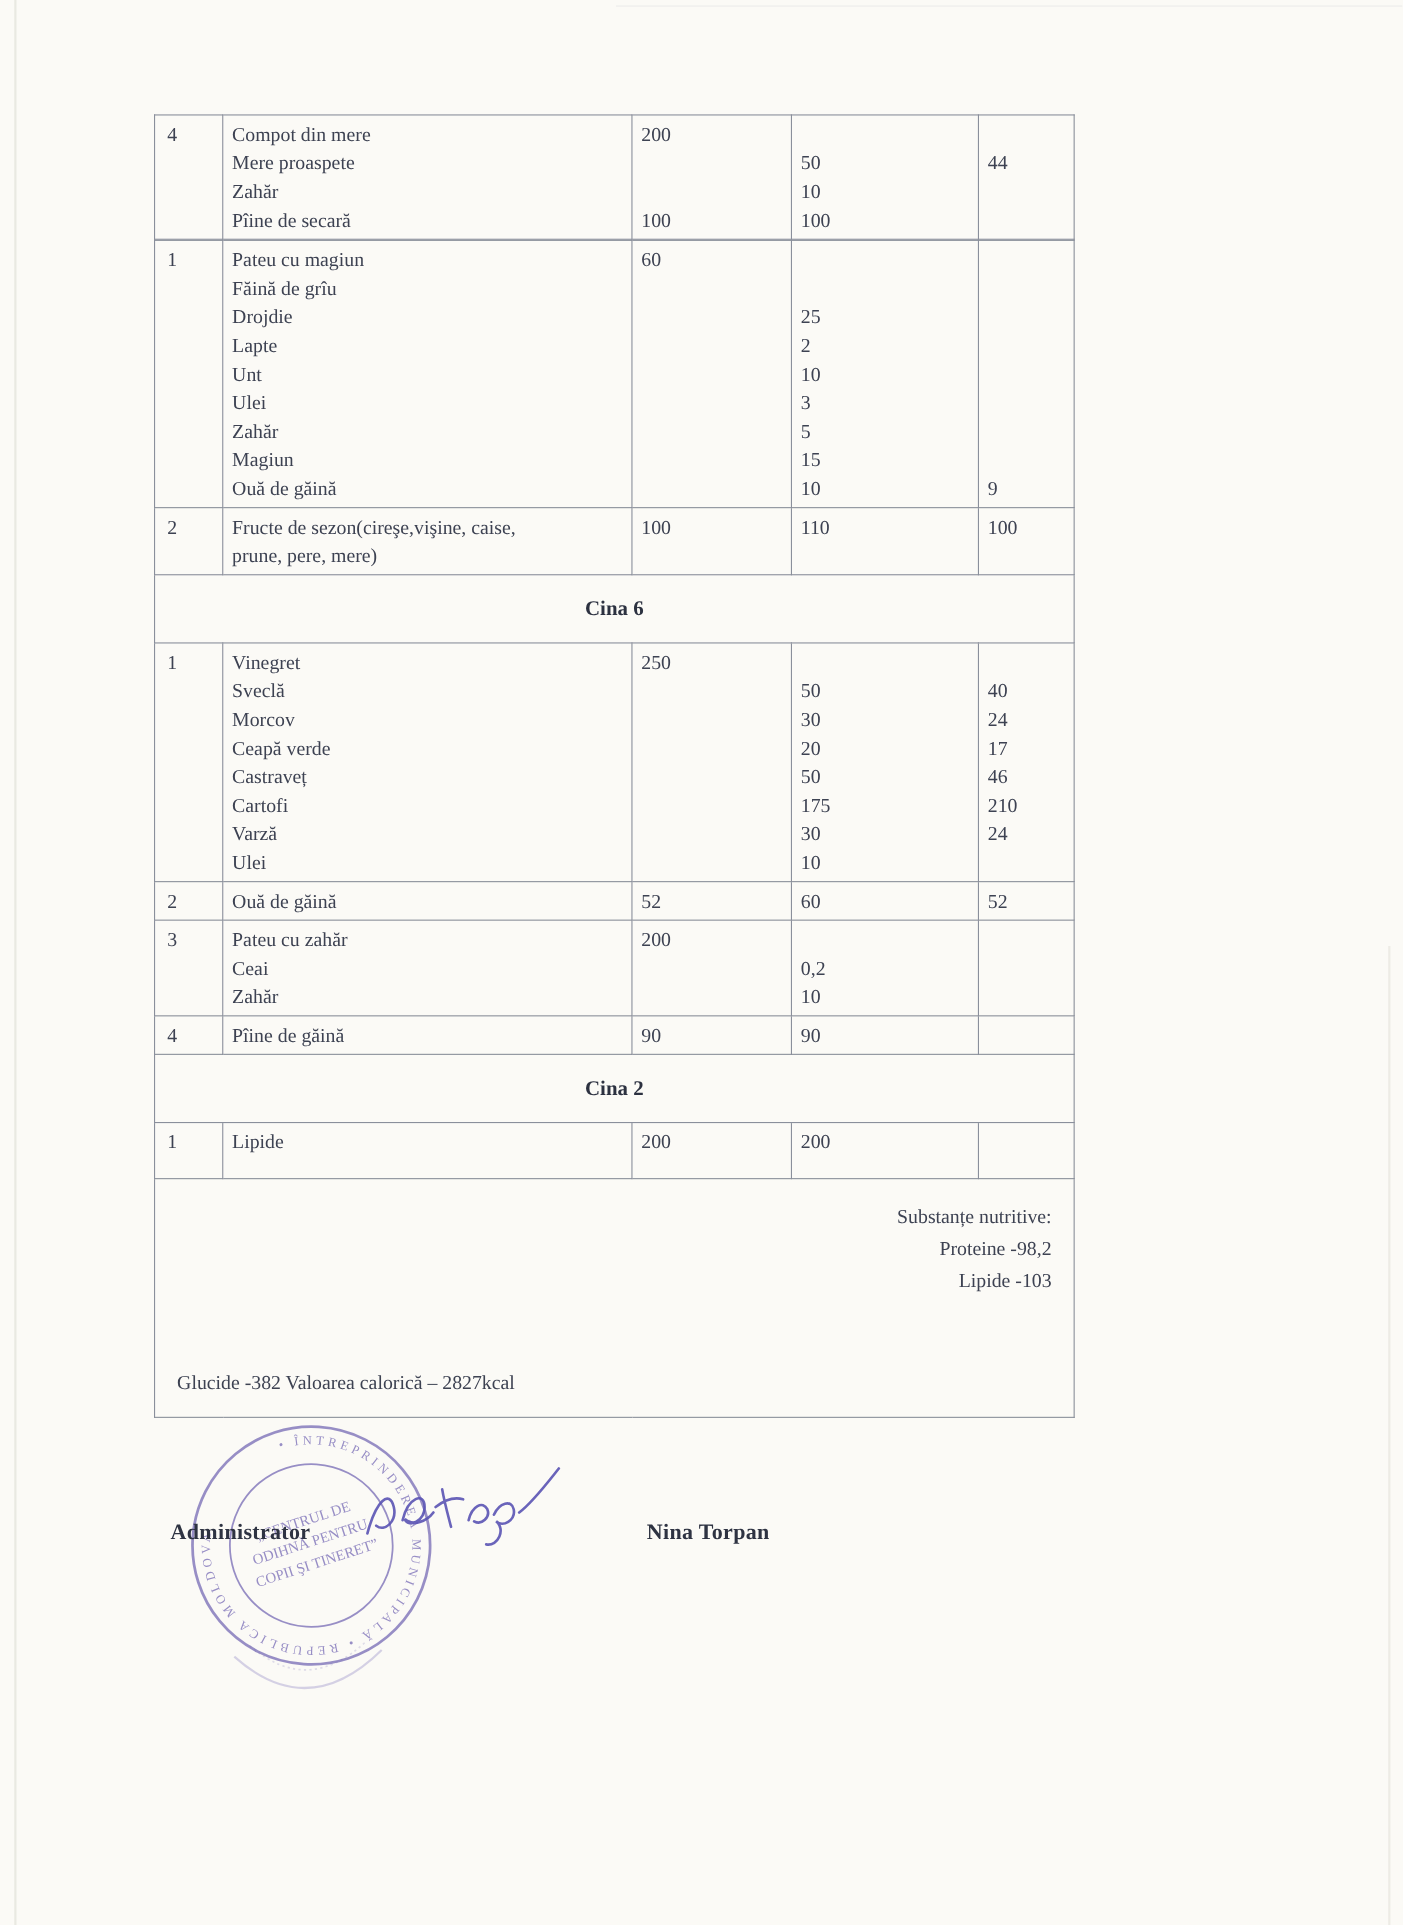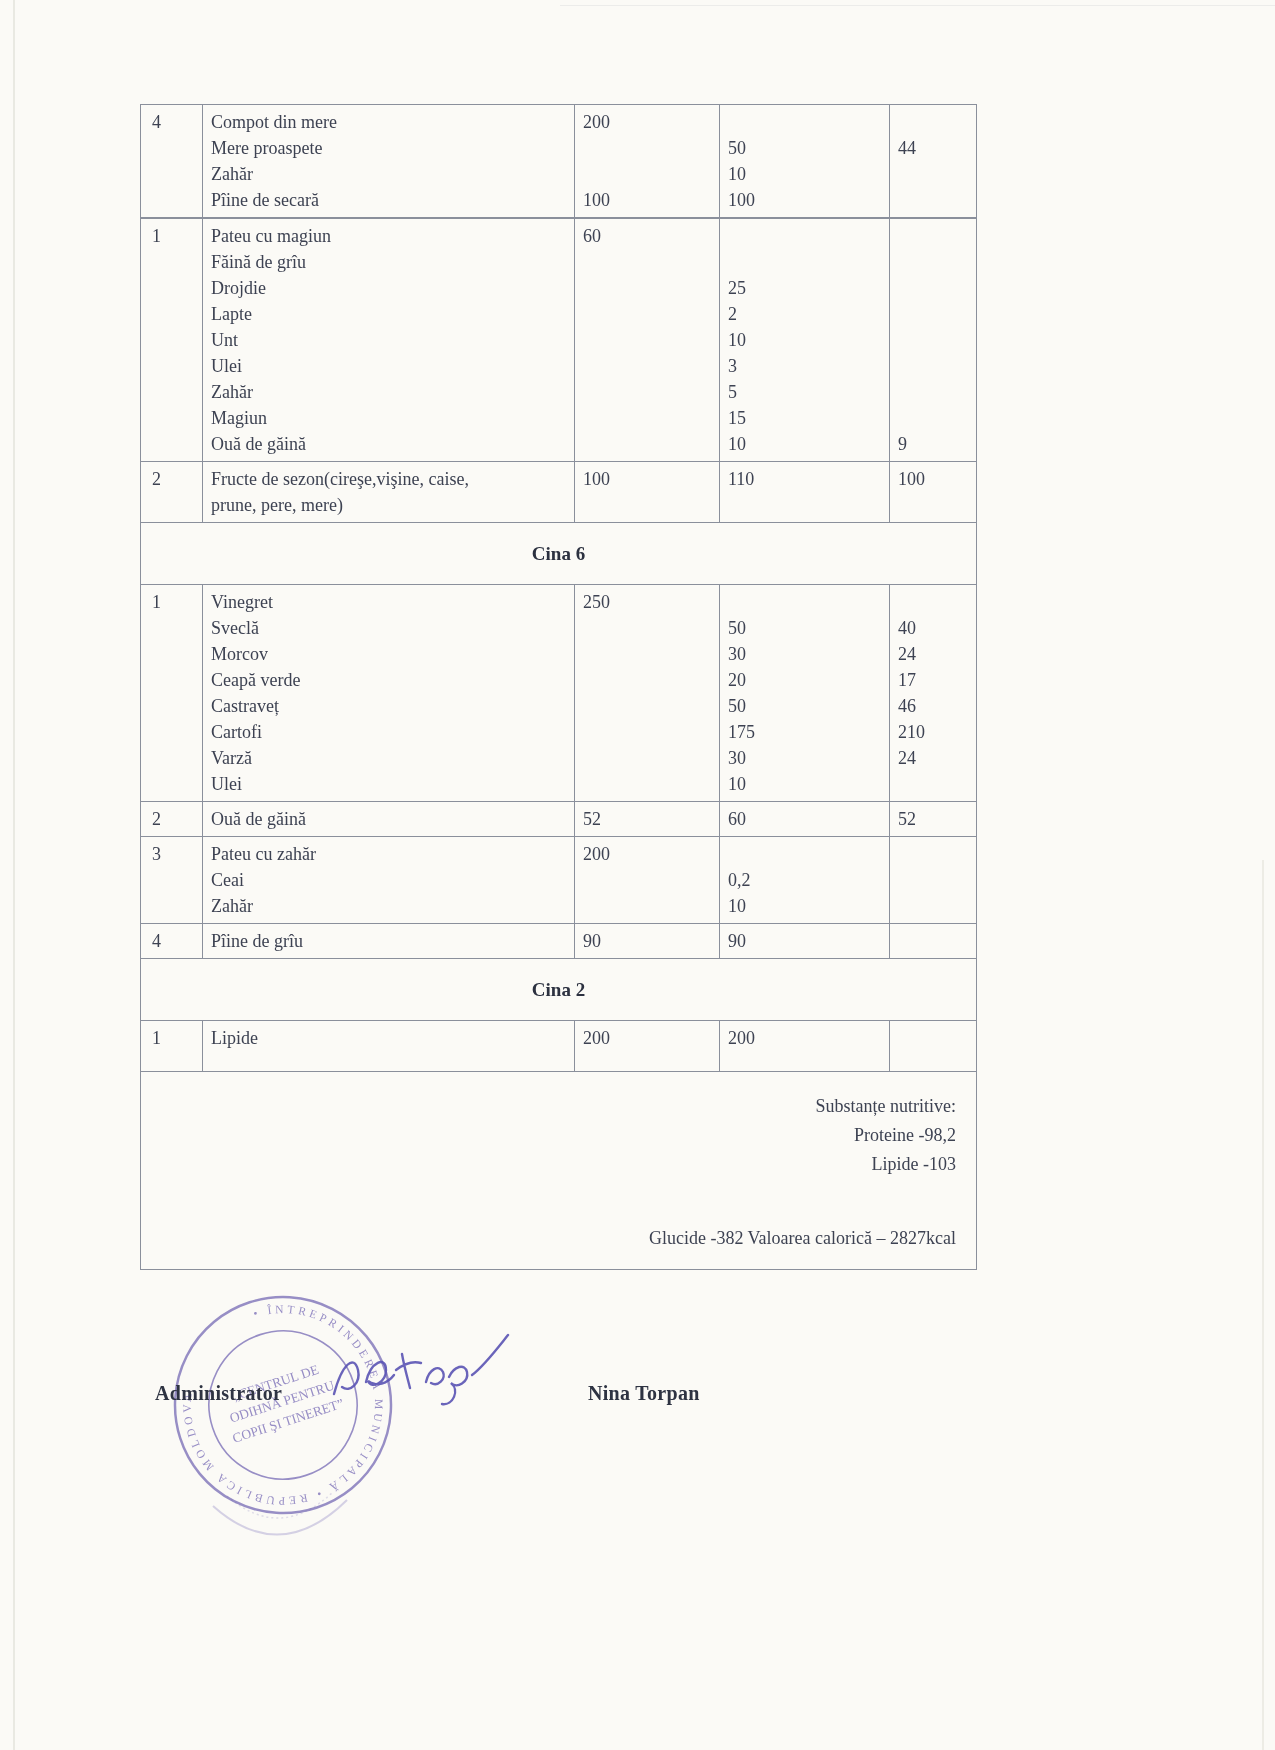--- a/index.html
+++ b/index.html
@@ -36,21 +36,21 @@
   .band{
     height:62px;text-align:center;vertical-align:middle;
     font-weight:bold;font-size:19px;color:var(--heading);
   }
   .free-heading{
     text-align:center;font-weight:bold;font-size:19px;color:var(--heading);
     margin:13px 0 19px;
   }
   .footer-cell{height:196px;padding:20px 20px;}
   .nutrients{text-align:right;font-size:18px;line-height:29px;}
-  .glucides{text-align:right;font-size:18px;margin-top:49px;}
+  .glucides{text-align:left;font-size:18px;margin-top:68px;}
 
   .sign-area{position:absolute;top:1280px;left:0;width:1275px;height:350px;}
   .role,.name{position:absolute;top:102px;font-size:20px;font-weight:bold;color:#2e3342;letter-spacing:.3px;}
   .role{left:155px;}
   .name{left:588px;}
   .stamp{position:absolute;left:158px;top:0;}
   .scribble{position:absolute;left:326px;top:50px;}
   .stamp-ghost{position:absolute;left:205px;top:198px;}
 </style>
 </head>
@@ -278,21 +278,21 @@
             <div class="ln"></div>
             <div class="ln"></div>
             <div class="ln"></div>
           </td>
         </tr>
         <tr>
           <td class="col-num">
             <div class="ln">4</div>
           </td>
           <td class="col-name">
-            <div class="ln">Pîine de grîu</div>
+            <div class="ln">Pîine de găină</div>
           </td>
           <td class="col-q1">
             <div class="ln">90</div>
           </td>
           <td class="col-q2">
             <div class="ln">90</div>
           </td>
           <td class="col-q3">
             <div class="ln"></div>
           </td>

